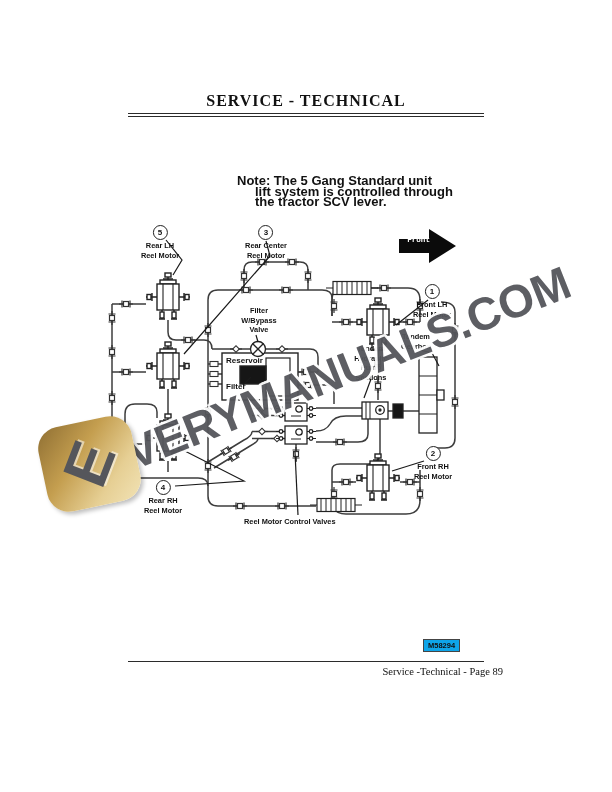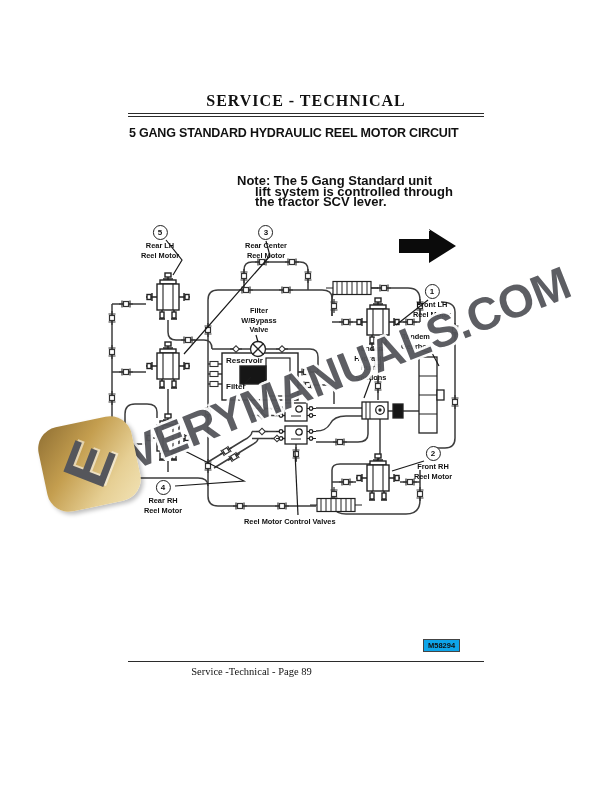--- a/index.html
+++ b/index.html
@@ -6,38 +6,38 @@
   .page{position:relative;width:612px;height:792px;background:#fff;overflow:hidden;
         font-family:"Liberation Sans",sans-serif;color:#111;border-radius:26px;}
   .abs{position:absolute;}
   
   .header-title{top:92px;left:0;width:612px;text-align:center;
     font-family:"Liberation Serif",serif;font-weight:bold;font-size:16px;letter-spacing:1px;}
   .header-rule{top:113px;left:128px;width:356px;height:2px;
     border-top:1.6px solid #2b2b2b;border-bottom:1.2px solid #2b2b2b;}
   .section-title{top:126px;left:129px;font-weight:bold;font-size:12.5px;letter-spacing:-0.2px;}
   .footer-rule{top:661px;left:128px;width:356px;border-top:1.5px solid #2b2b2b;}
-  .footer-text{top:666px;left:0;width:503px;text-align:center;
+  .footer-text{top:666px;left:0;width:503px;text-align:right;
     font-family:"Liberation Serif",serif;font-size:10.5px;}
   .figure-id{top:639px;left:423px;border:1px solid #444;padding:1px 4px;
     font-size:7.5px;font-weight:bold;background:#0ea5e9;}
   
   .note{top:176px;left:237px;font-size:13px;font-weight:bold;line-height:10.5px;}
   .note .ind{margin-left:18px;}
   
   .dlabel{font-size:7.4px;font-weight:bold;line-height:9.5px;white-space:nowrap;z-index:3;}
   .center{transform:translateX(-50%);text-align:center;}
   
   .callout{z-index:3;display:flex;flex-direction:column;align-items:center;transform:translateX(-50%);}
   .cnum{width:13px;height:13px;border:1.2px solid #222;border-radius:50%;background:#fff;
     font-size:8px;font-weight:bold;display:flex;align-items:center;justify-content:center;margin-bottom:1px;}
   .clab{font-size:7.4px;font-weight:bold;line-height:9.5px;text-align:center;white-space:nowrap;}
   
-  .front-label{top:224px;left:399px;width:31px;text-align:right;color:#fff;
-    font-size:7.6px;font-weight:bold;z-index:3;}
+  .front-label{top:236px;left:399px;width:31px;text-align:right;color:#fff;
+    font-size:7.6px;font-weight:bold;z-index:3;font-family:Liberation Mono, monospace;}
   
   svg.diagram{position:absolute;top:0;left:0;z-index:2;}
   
   .wm-text{left:108px;top:442px;font-size:46px;font-weight:bold;color:#55565b;
     white-space:nowrap;letter-spacing:0px;line-height:46px;z-index:6;opacity:.95;
     transform:rotate(-21.7deg);transform-origin:left bottom;
     text-shadow:-2px -2px 0 #fff,2px -2px 0 #fff,-2px 2px 0 #fff,2px 2px 0 #fff,
                 0 -2.5px 0 #fff,0 2.5px 0 #fff,-2.5px 0 0 #fff,2.5px 0 0 #fff;}
   .wm-logo{left:42px;top:421px;width:95px;height:86px;border-radius:22px;z-index:7;
     background:linear-gradient(135deg,#8f6f33 0%,#c49e4f 38%,#e6cf94 72%,#f2e3b6 100%);
@@ -46,21 +46,20 @@
   .wm-logo span{font-size:62px;font-weight:bold;color:#55565b;line-height:1;
     transform:rotate(-57deg);text-shadow:2px 2px 0 rgba(255,255,255,0.55);}
 </style>
 </head>
 <body>
 
 <div class="page">
 
   <div class="abs header-title">SERVICE - TECHNICAL</div>
   <div class="abs header-rule"></div>
-  <div class="abs section-title">5 GANG STANDARD HYDRAULIC REEL MOTOR CIRCUIT</div>
 
   <div class="abs note">
     <div>Note: The 5 Gang Standard unit</div>
     <div class="ind">lift system is controlled through</div>
     <div class="ind">the tractor SCV lever.</div>
   </div>
 
   <svg class="diagram" width="612" height="792" viewBox="0 0 612 792" xmlns="http://www.w3.org/2000/svg">
     <defs>
       <g id="motor" stroke="#222" stroke-width="1.4" fill="#fff">

